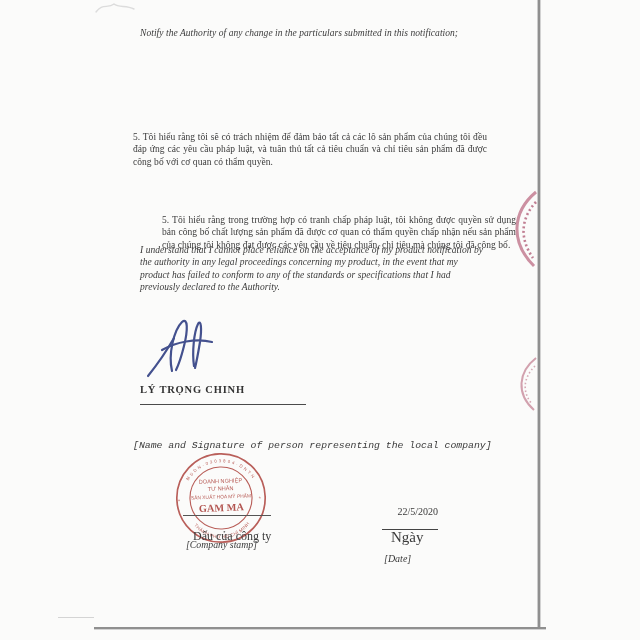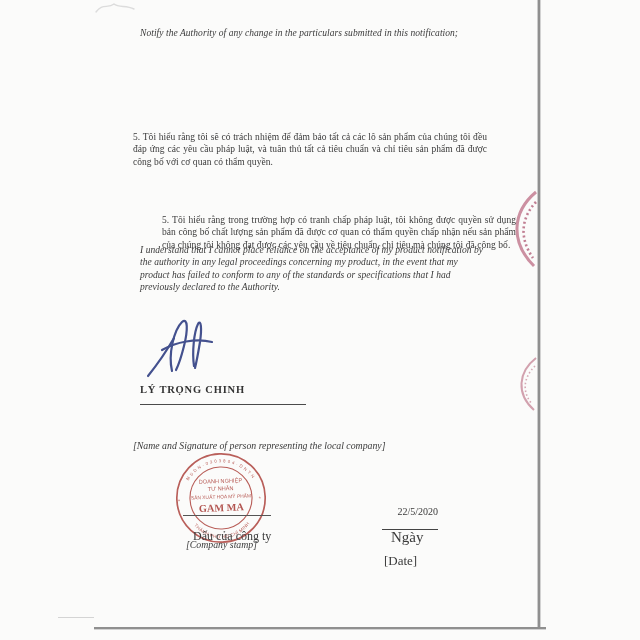--- a/index.html
+++ b/index.html
@@ -17,30 +17,30 @@
   .p0{top:27px;} .p1{top:46px;} .p2{top:92px;} .p3{top:131px;}
   .p4{top:176px;} .p5{top:214px;margin-left:29px;} .p6{top:244px;}
 
   .sig-svg{ position:absolute; left:138px; top:316px; }
   .sig-name{
     position:absolute; left:140px; top:384px;
     font-weight:bold; font-size:10.5px; letter-spacing:0.8px; color:#333;
   }
   .rule-sign{ position:absolute; left:140px; top:404px; width:166px; border-top:1.2px solid #4a4a4a; }
   .role-vi{ position:absolute; left:133px; top:418px; font-size:9.8px; }
-  .role-en{ position:absolute; left:133px; top:440px; font-size:9.8px; font-style:italic; }
+  .role-en{ position:absolute; left:133px; top:440px; font-size:9.8px; font-style:italic;font-family:Liberation Mono, monospace; }
 
   .stamp-wrap{ position:absolute; left:174px; top:451px; width:94px; height:94px; transform:rotate(-2deg); opacity:.88; }
   .rule-stamp{ position:absolute; left:183px; top:515px; width:88px; border-top:1px solid #555; }
   .date-row{ position:absolute; left:382px; top:506px; display:flex; align-items:flex-end; font-size:10px;flex-direction:column; }
   .date-underline{ width:56px; height:12px; border-bottom:1px solid #444; }
   .lbl-stamp-vi{ position:absolute; left:193px; top:529px; font-size:12px; }
   .lbl-ngay{ position:absolute; left:391px; top:529px; font-size:15px; }
   .lbl-stamp-en{ position:absolute; left:186px; top:539px; font-size:9.8px; font-style:italic; }
-  .lbl-date-en{ position:absolute; left:384px; top:553px; font-size:13px; }
+  .lbl-date-en{ position:absolute; left:384px; top:553px; font-size:10px; font-style:italic; }
 
   .edge-right{
     position:absolute; left:538px; top:0; width:2px; height:629px;
     background:#8f8f8f; box-shadow:1px 0 0 #d2d2d2, -1px 0 0 #cccccc;
   }
   .edge-bottom{
     position:absolute; left:94px; top:627px; width:452px; height:2px;
     background:#8f8f8f; box-shadow:0 1px 0 #d2d2d2;
   }
   .artifact-line{ position:absolute; left:58px; top:617px; width:36px; height:1px; background:#d4d4d4; }

